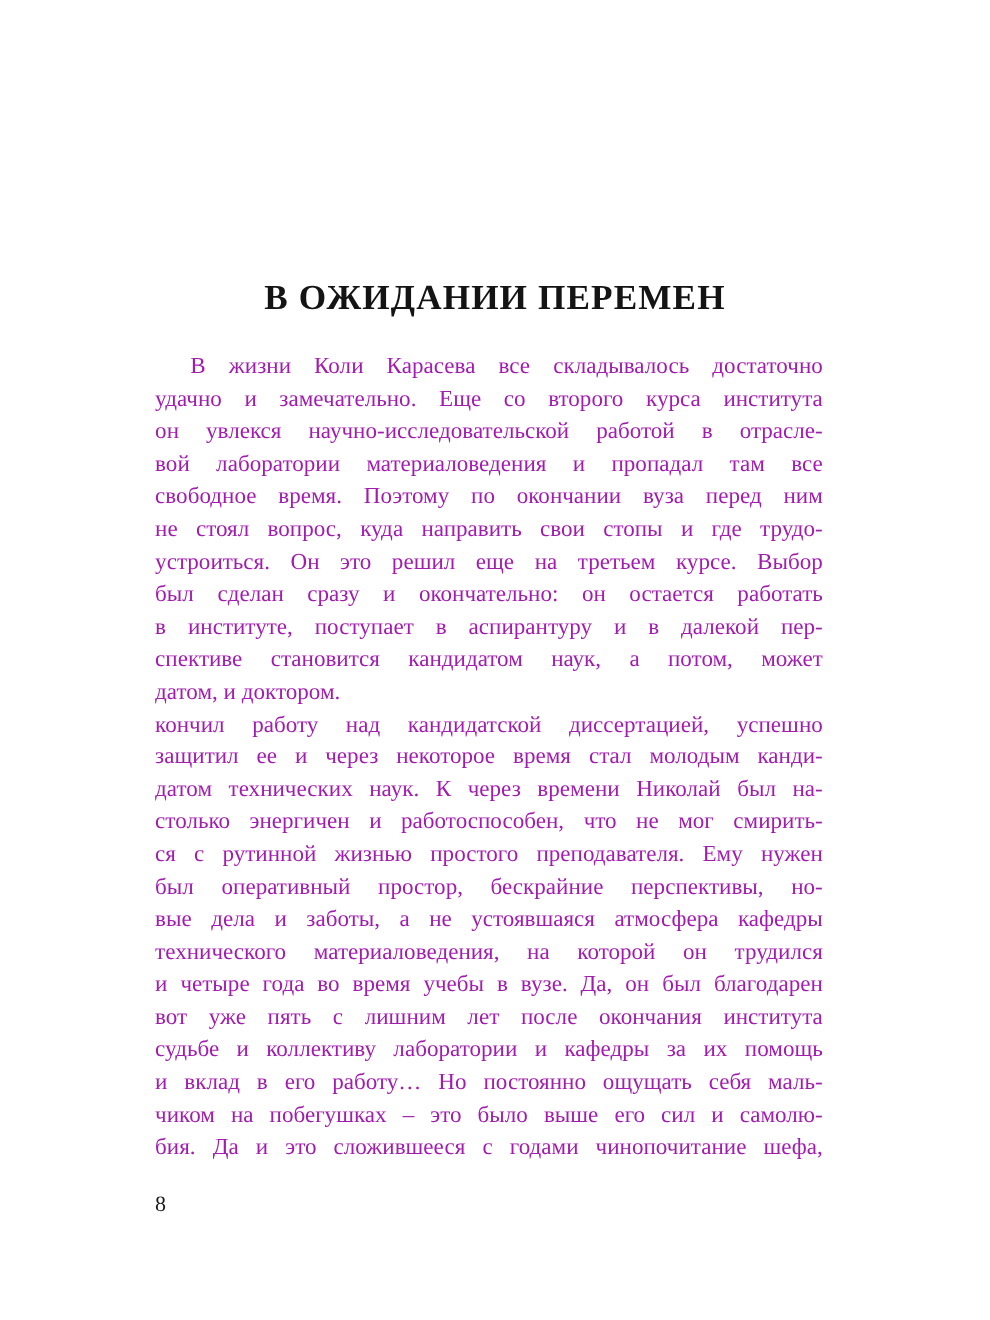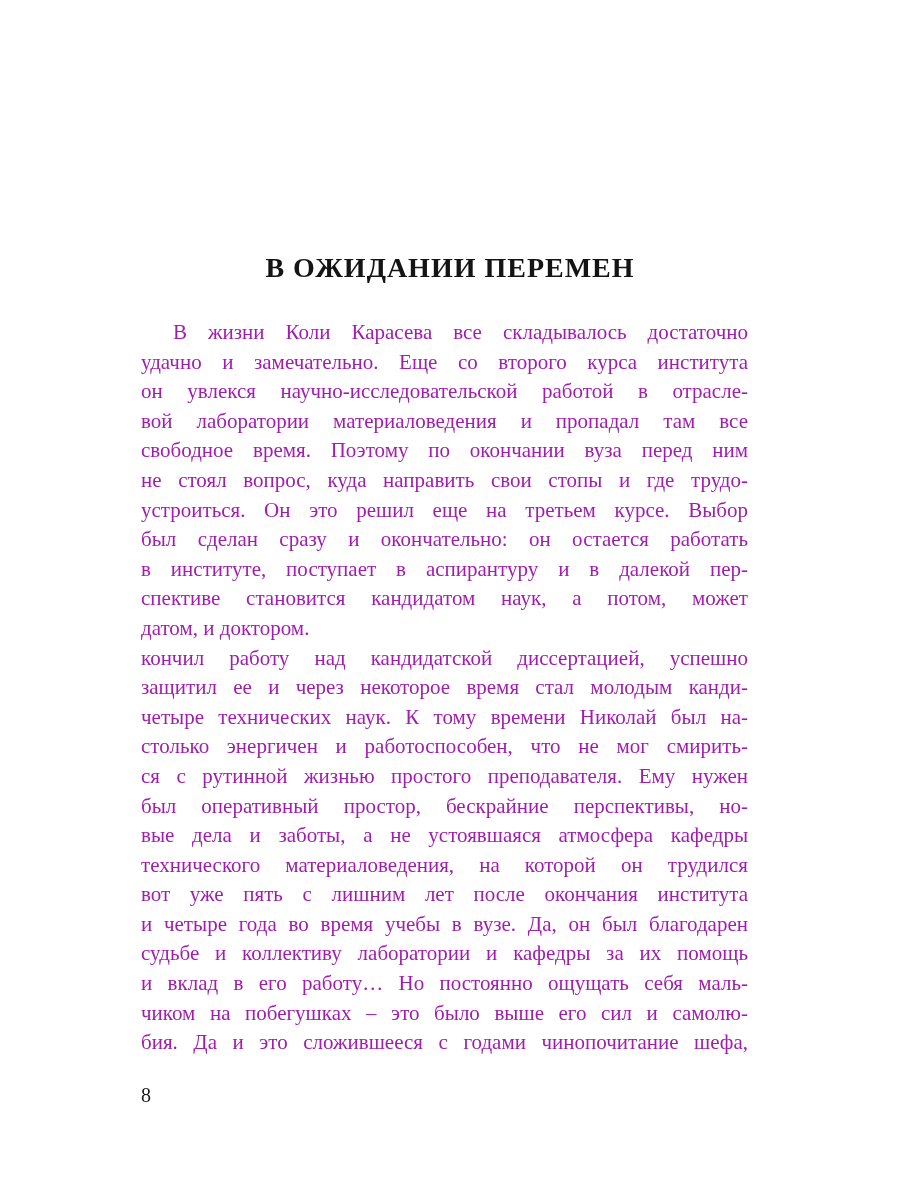--- a/index.html
+++ b/index.html
@@ -16,21 +16,21 @@
     font-family: "Liberation Serif", "DejaVu Serif", serif;
     overflow: hidden;
   }
   .title {
     position: absolute;
     top: 252px;
     left: 0;
     width: 100%;
     margin: 0;
     text-align: center;
-    font-size: 28px;
+    font-size: 32px;
     font-weight: bold;
     letter-spacing: 1px;
     color: #141414;
   }
   .content {
     position: absolute;
     top: 318px;
     left: 141px;
     width: 607px;
   }
@@ -75,28 +75,28 @@
         <div class="line">не стоял вопрос, куда направить свои стопы и где трудо-</div>
         <div class="line">устроиться. Он это решил еще на третьем курсе. Выбор</div>
         <div class="line">был сделан сразу и окончательно: он остается работать</div>
         <div class="line">в институте, поступает в аспирантуру и в далекой пер-</div>
         <div class="line">спективе становится кандидатом наук, а потом, может</div>
         <div class="line last-left">датом, и доктором.</div>
       </div>
       <div class="para">
         <div class="line">кончил работу над кандидатской диссертацией, успешно</div>
         <div class="line">защитил ее и через некоторое время стал молодым канди-</div>
-        <div class="line">четыре технических наук. К тому времени Николай был на-</div>
+        <div class="line">датом технических наук. К через времени Николай был на-</div>
         <div class="line">столько энергичен и работоспособен, что не мог смирить-</div>
         <div class="line">ся с рутинной жизнью простого преподавателя. Ему нужен</div>
         <div class="line">был оперативный простор, бескрайние перспективы, но-</div>
         <div class="line">вые дела и заботы, а не устоявшаяся атмосфера кафедры</div>
         <div class="line">технического материаловедения, на которой он трудился</div>
+        <div class="line">и четыре года во время учебы в вузе. Да, он был благодарен</div>
         <div class="line">вот уже пять с лишним лет после окончания института</div>
-        <div class="line">и четыре года во время учебы в вузе. Да, он был благодарен</div>
         <div class="line">судьбе и коллективу лаборатории и кафедры за их помощь</div>
         <div class="line">и вклад в его работу… Но постоянно ощущать себя маль-</div>
         <div class="line">чиком на побегушках – это было выше его сил и самолю-</div>
         <div class="line">бия. Да и это сложившееся с годами чинопочитание шефа,</div>
       </div>
     </div>
   <div class="page-number">8</div>
 </div>
 
 </body></html>

